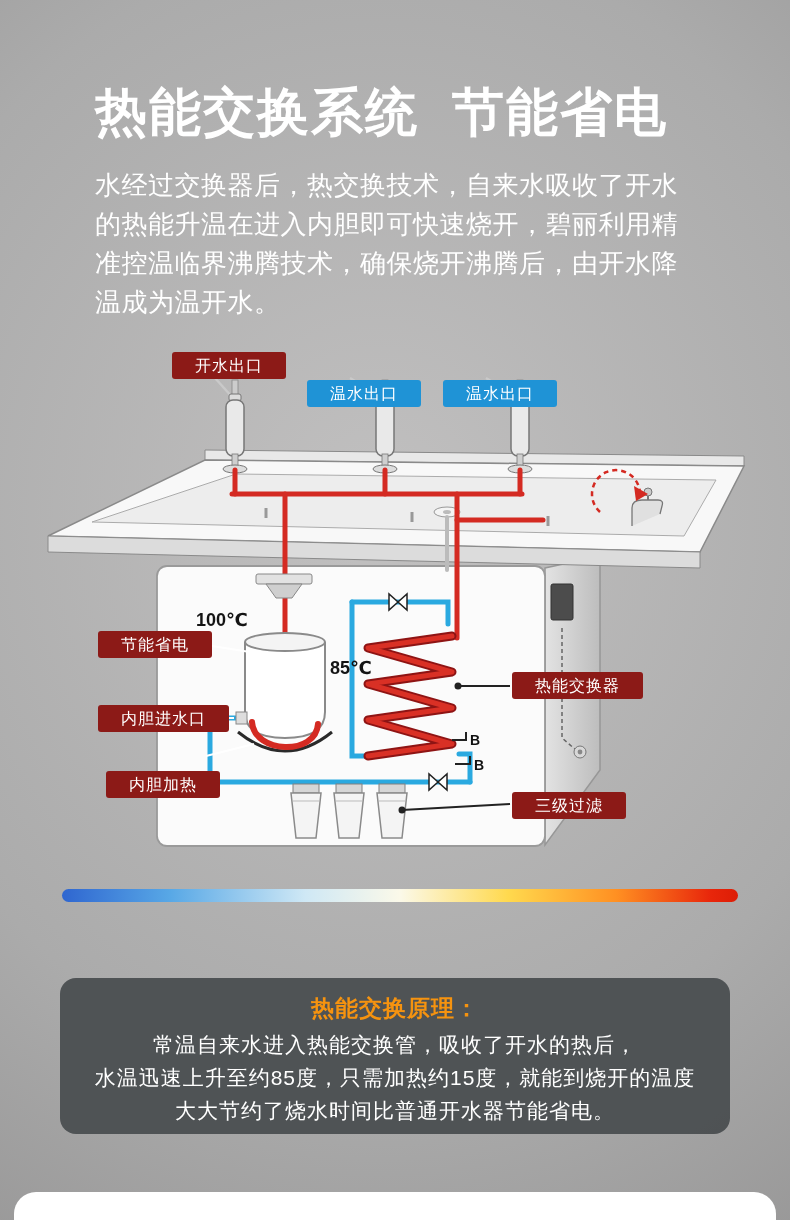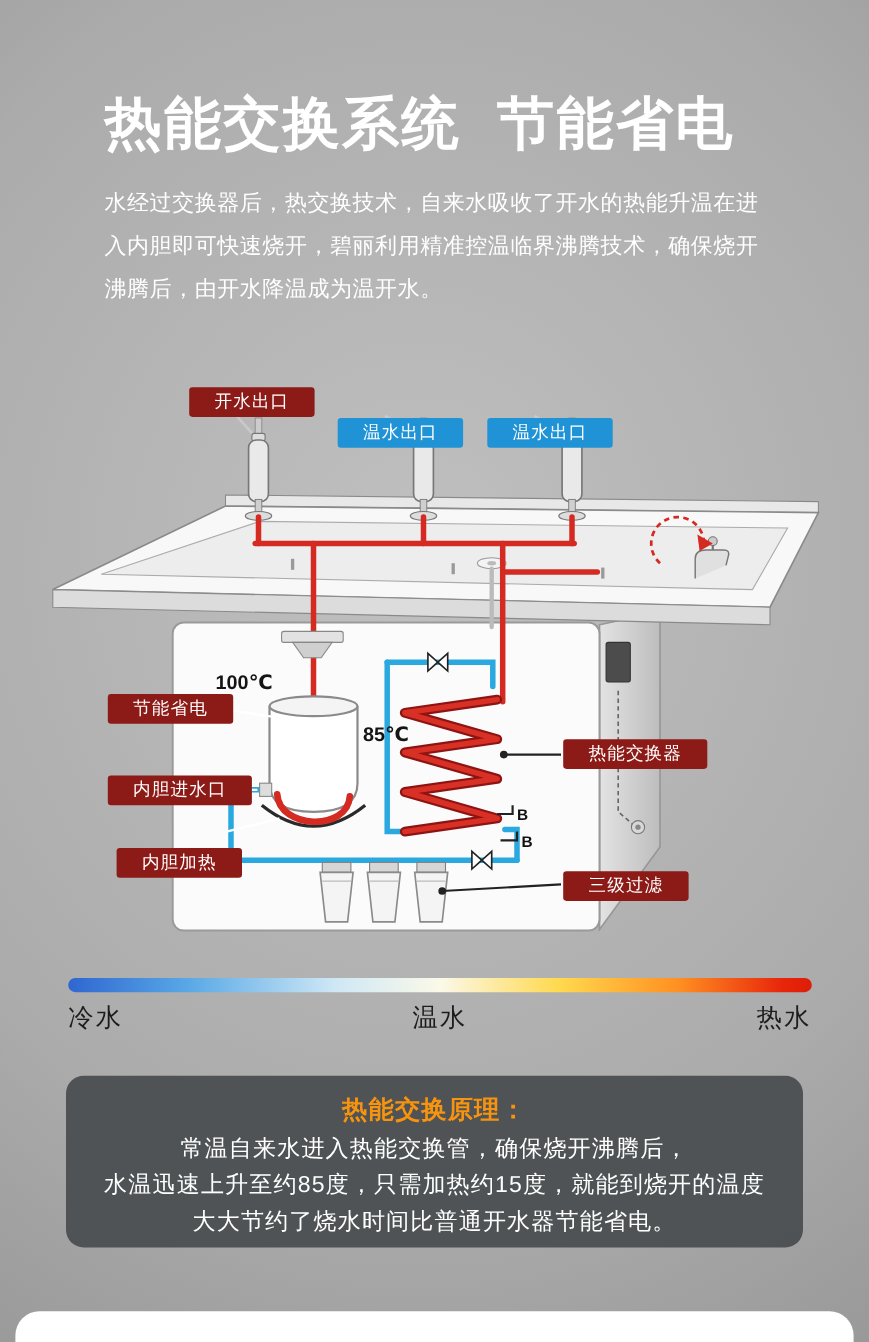--- a/index.html
+++ b/index.html
@@ -7,21 +7,21 @@
     position:relative;width:790px;height:1220px;margin:0 auto;overflow:hidden;
     background:radial-gradient(ellipse 120% 85% at 48% 42%, #c1c0c0 0%, #ababab 55%, #8d8c8c 100%);
     font-family:"Liberation Sans","DejaVu Sans",sans-serif;
   }
   .page-title{
     position:absolute;left:95px;top:78px;width:660px;
     font-size:52px;font-weight:bold;color:#ffffff;letter-spacing:2px;white-space:pre;
   }
   .intro{
     position:absolute;left:95px;top:166px;width:608px;
-    font-size:20px;line-height:39px;color:#ffffff;letter-spacing:.5px;
+    font-size:26px;line-height:39px;color:#ffffff;letter-spacing:.5px;
   }
   .diagram{position:absolute;left:0;top:340px;width:790px;height:545px;}
   .diagram svg{position:absolute;left:0;top:0;}
   .badge{
     position:absolute;color:#fff;font-size:16px;line-height:21px;
     padding:3px 23px;border-radius:3px;letter-spacing:1px;white-space:nowrap;
   }
   .badge.hot{background:#8c1a17;}
   .badge.warm{background:#1f93d6;margin-top:28px;}
   .legend-bar{
@@ -212,27 +212,22 @@
     <div class="badge warm" style="left:443px;top:12px;">温水出口</div>
 
     <div class="badge hot" style="left:98px;top:291px;">节能省电</div>
     <div class="badge hot" style="left:98px;top:365px;">内胆进水口</div>
     <div class="badge hot" style="left:106px;top:403px;margin-top:28px;">内胆加热</div>
     <div class="badge hot" style="left:512px;top:332px;">热能交换器</div>
     <div class="badge hot" style="left:512px;top:452px;">三级过滤</div>
   </div>
 
   <div class="legend-bar"></div>
-  <div class="legend-row">
-    <span>冷水</span>
-    <span>温水</span>
-    <span>热水</span>
-  </div>
 
   <div class="principle">
     <div class="principle-title">热能交换原理：</div>
-    <div class="principle-line">常温自来水进入热能交换管，确保烧开沸腾后，</div>
+    <div class="principle-line">常温自来水进入热能交换管，吸收了开水的热后，</div>
     <div class="principle-line">水温迅速上升至约85度，只需加热约15度，就能到烧开的温度</div>
     <div class="principle-line">大大节约了烧水时间比普通开水器节能省电。</div>
   </div>
 
   <div class="bottom-card"></div>
 </div>
 
 </body></html>

